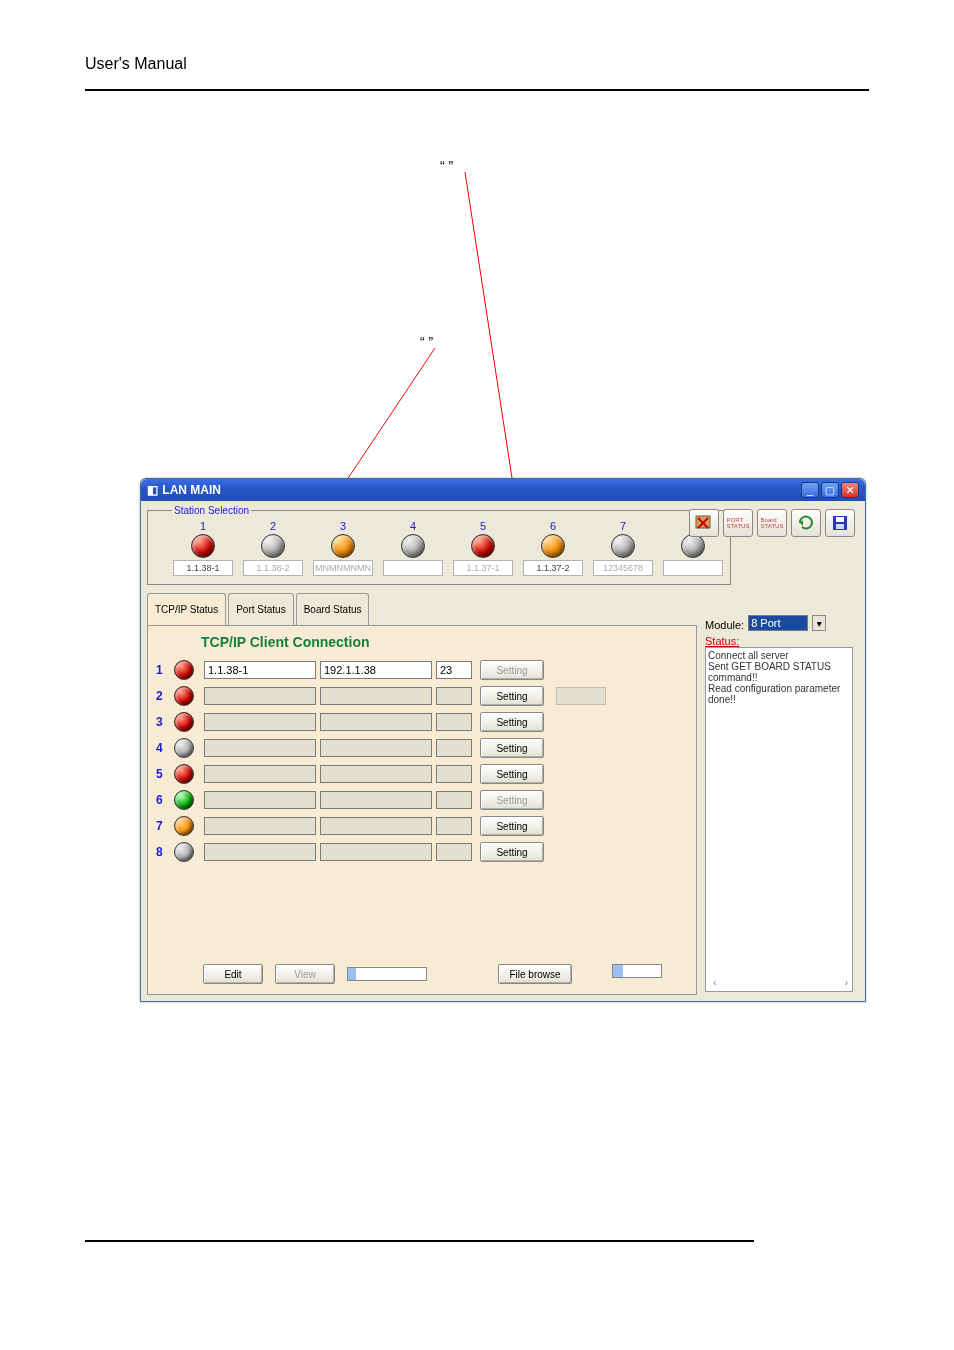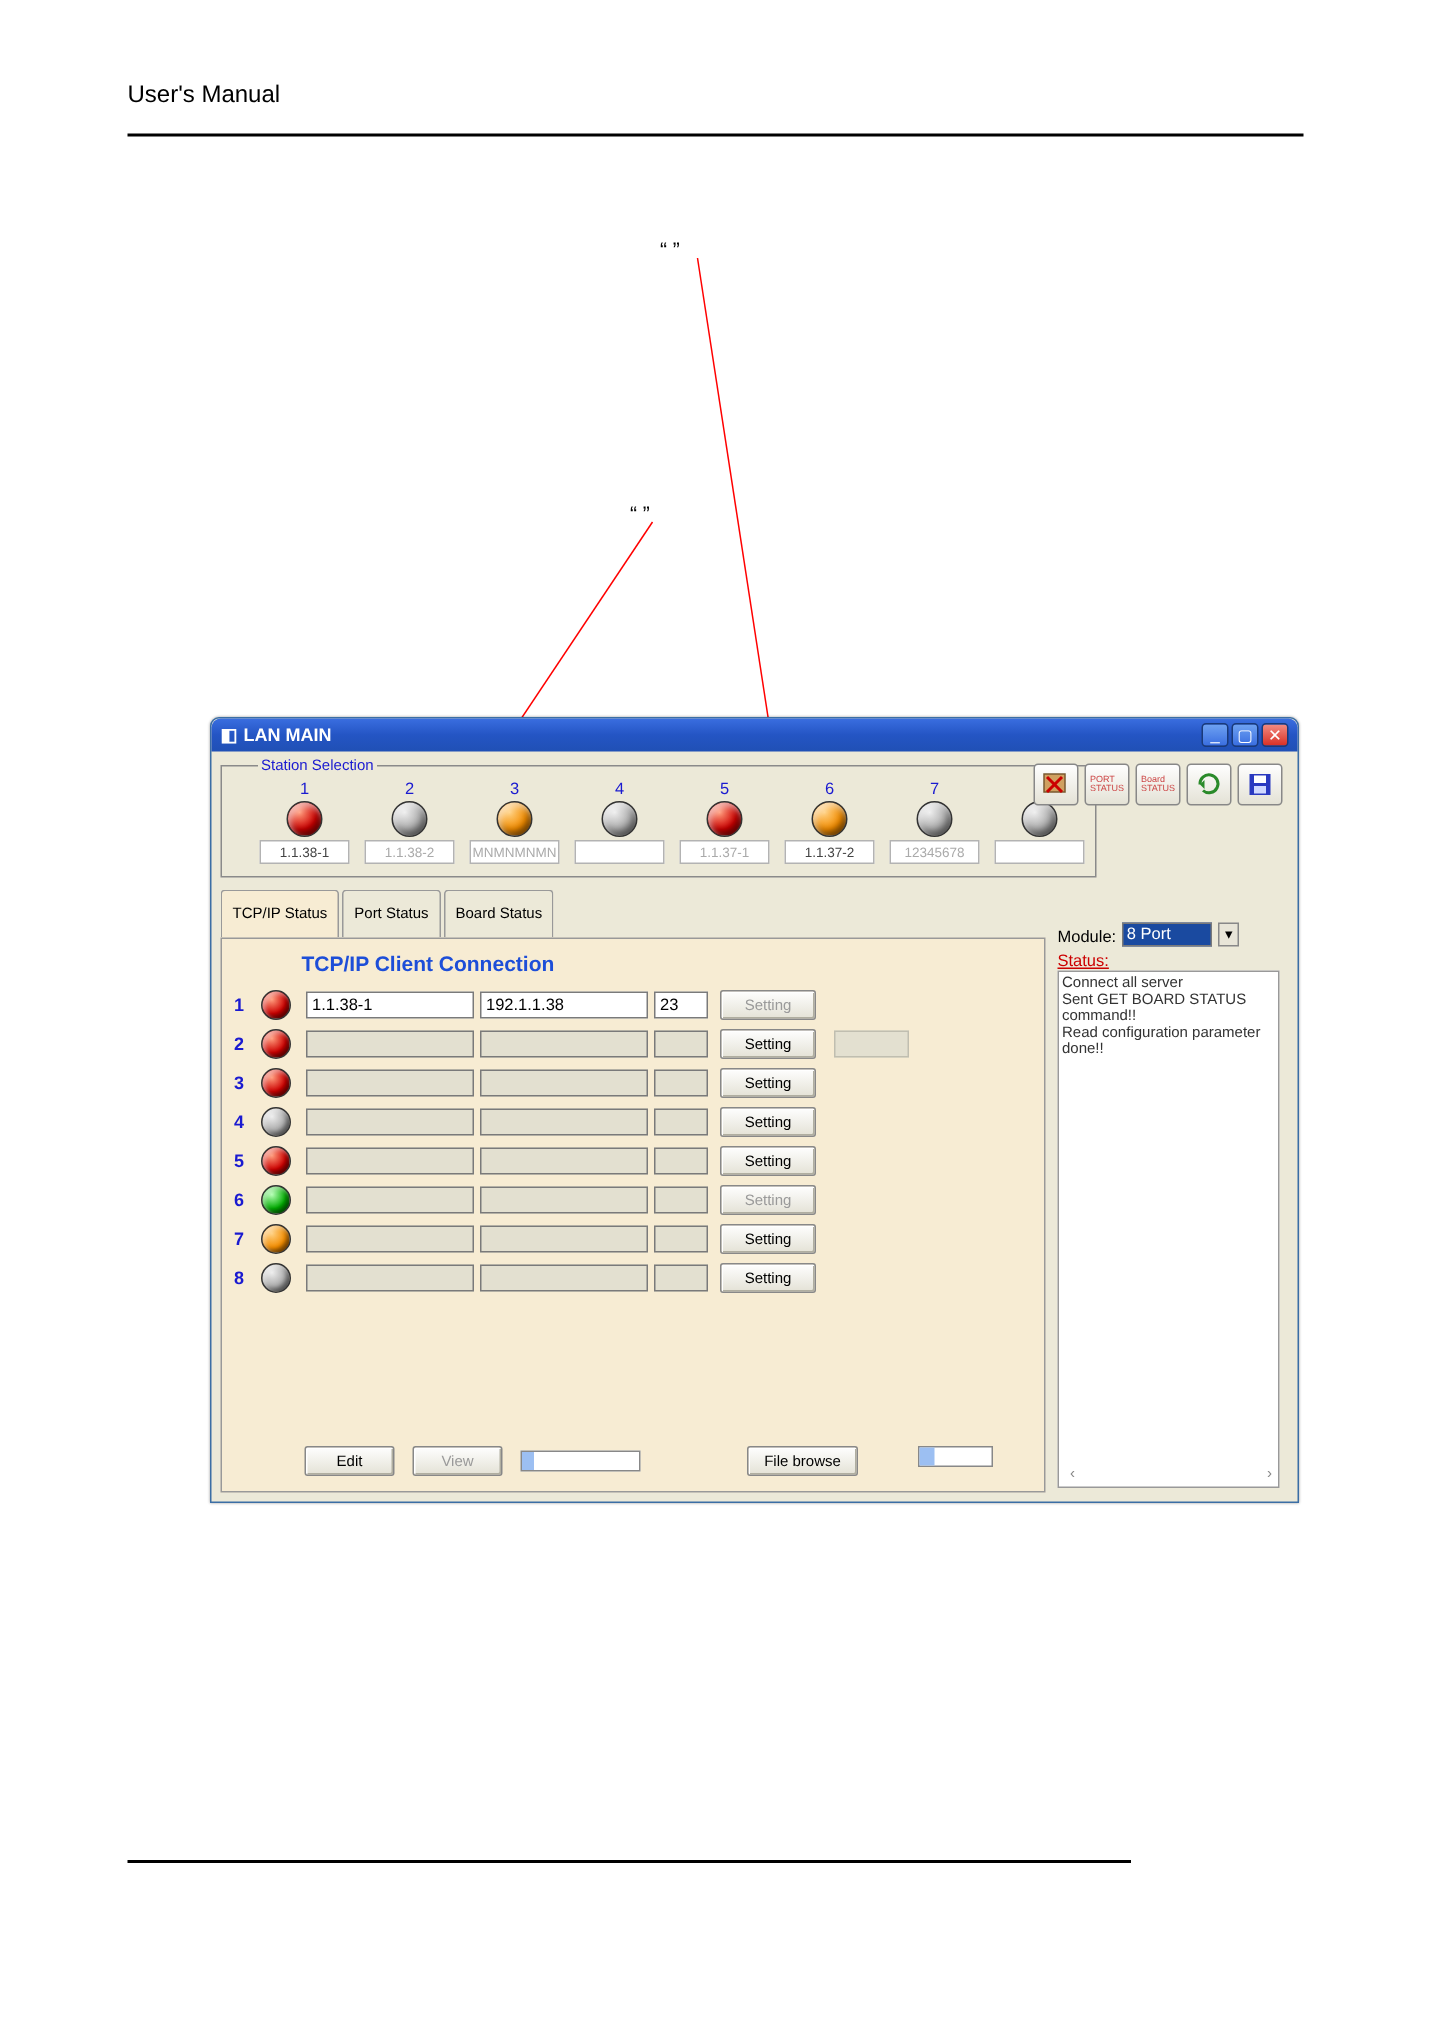--- a/index.html
+++ b/index.html
@@ -186,21 +186,21 @@
     position:relative; top:0;
   }
   .tab.active { background:#f7ecd3; font-weight:normal;}
   .tab-panel {
     border:1px solid #999; background:#f7ecd3;
     padding: 8px;
     height: 370px;
     position: relative;
   }
   .panel-title {
-    color:#1d4ed8; font-size:14px; font-weight:bold;
+    color:#15803d; font-size:14px; font-weight:bold;
     margin-bottom:10px; margin-left: 45px;
   }
   .panel-head {
     display:grid;
     grid-template-columns: 44px 114px 114px 50px 72px;
     gap: 4px;
     font-size:11px;
     color:#147a2a;
     margin-bottom:4px;
     align-items:end;

